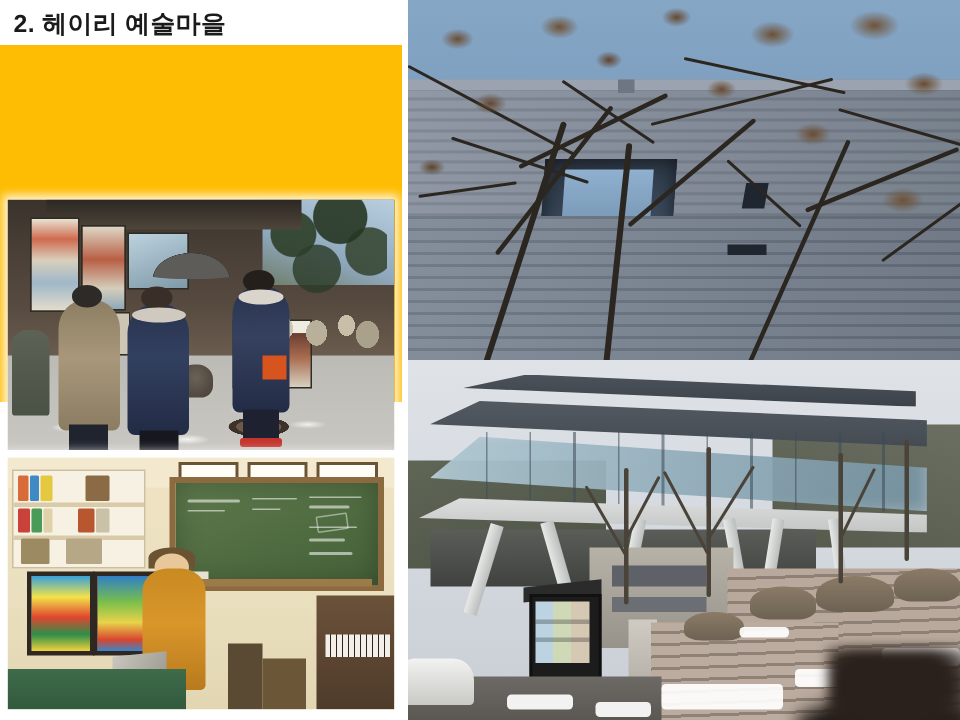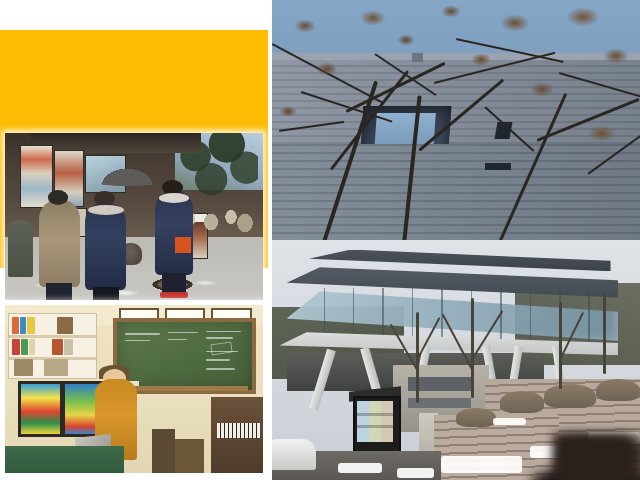--- a/index.html
+++ b/index.html
@@ -221,20 +221,21 @@
     filter:blur(4px);}
   .b-shoulder-blur{position:absolute;right:-4%;bottom:-10%;width:34%;height:16%;
     background:radial-gradient(ellipse at 50% 50%,#1d1815 0 60%,transparent 85%);
     filter:blur(5px);}
 </style>
 </head>
 <body>
 
 <div class="slide">
 
+  <div class="title">2. 헤이리 예술마을</div>
 
   <div class="yellow-panel"></div>
 
   <div class="photo" id="ph-market">
     <div class="inner">
       <div class="m-shop"></div>
       <div class="m-sky"></div>
       <div class="m-tree"></div>
       <div class="m-roof"></div>
       <div class="m-window"></div>

